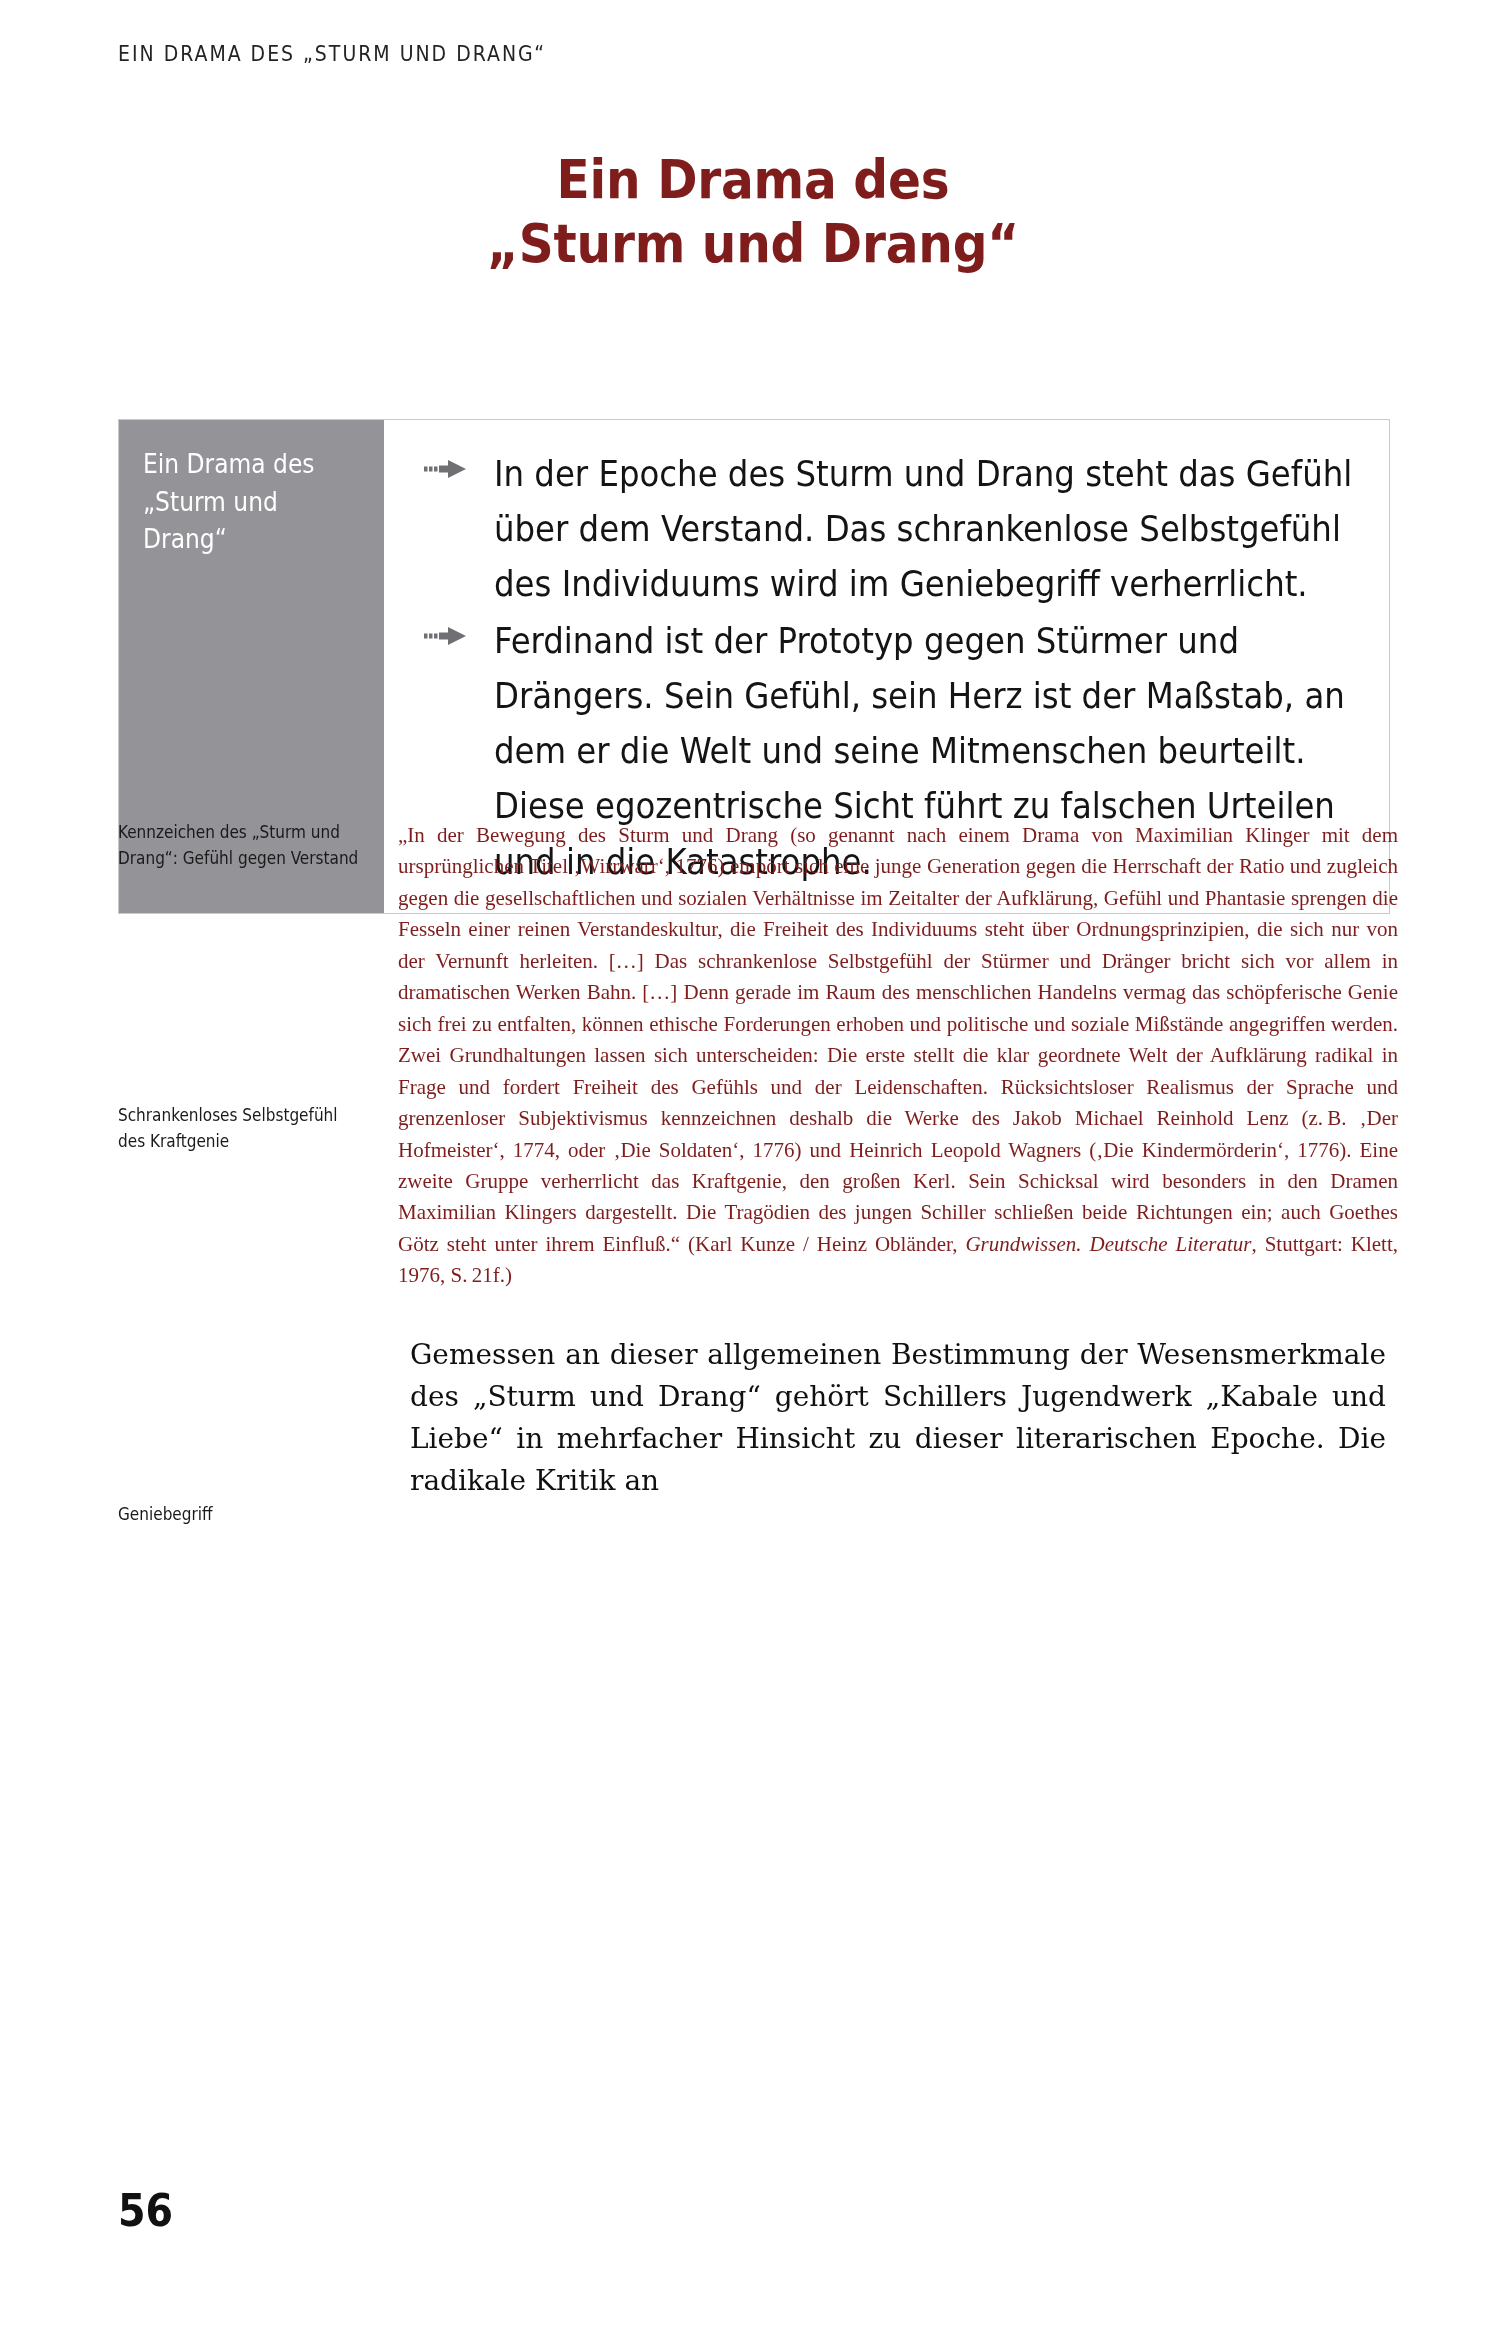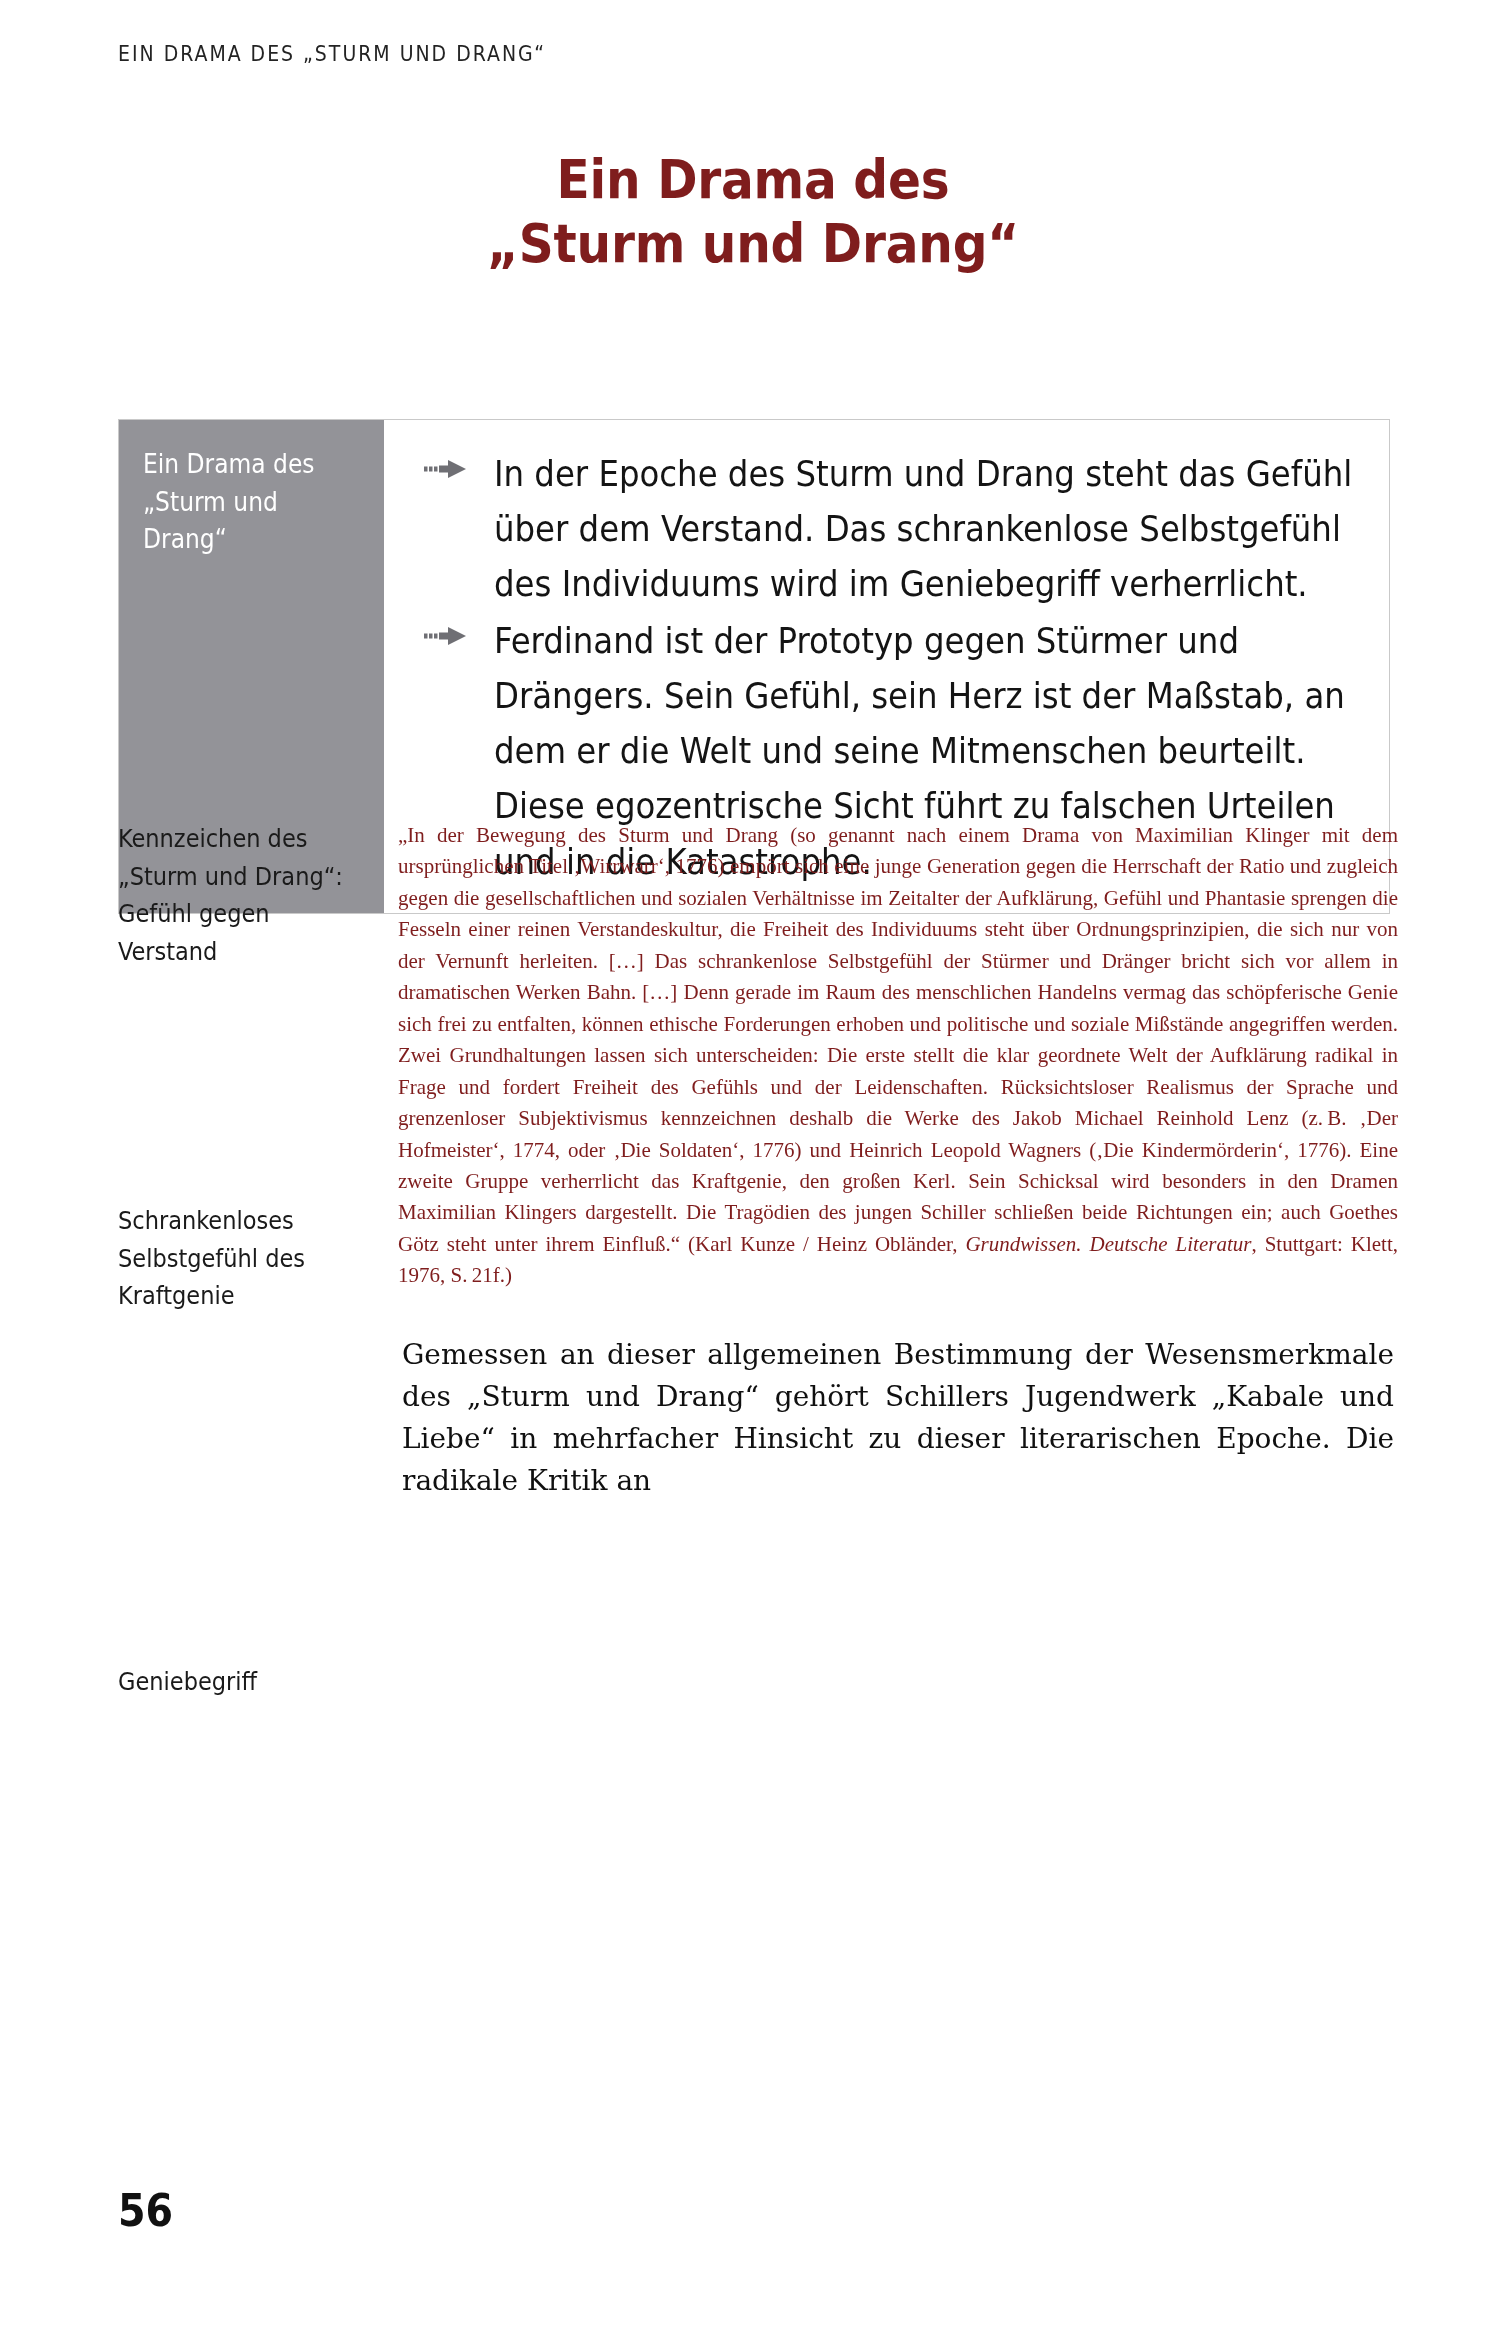--- a/index.html
+++ b/index.html
@@ -114,21 +114,21 @@
     box-sizing: border-box;
     padding-right: 14px;
   }
   .body-col {
     flex: 1 1 auto;
     box-sizing: border-box;
     padding-left: 15px;
   }
   .margin-note {
     font-family: "DejaVu Sans Condensed", "Liberation Sans", sans-serif;
-    font-size: 25px;
+    font-size: 17px;
     line-height: 1.50;
     color: #1a1a1a;
     font-weight: 400;
   }
   .margin-note.n2 { margin-top: 232px; }
   .margin-note.n3 { margin-top: 348px; }
   .margin-note.n4 { margin-top: 230px; }
 
   
   .quote-block {
@@ -144,21 +144,21 @@
   .quote-block i { font-style: italic; }
 
   
   .serif-para {
     font-family: "DejaVu Serif", "Liberation Serif", serif;
     font-size: 28px;
     line-height: 1.50;
     color: #101010;
     text-align: justify;
     text-justify: inter-word;
-    margin: 4px;
+    margin: 12px;
   }
 
   
   .page-number {
     position: absolute;
     left: 118px;
     top: 2185px;
     font-family: "DejaVu Sans Condensed", "Liberation Sans", sans-serif;
     font-weight: bold;
     font-size: 44px;

